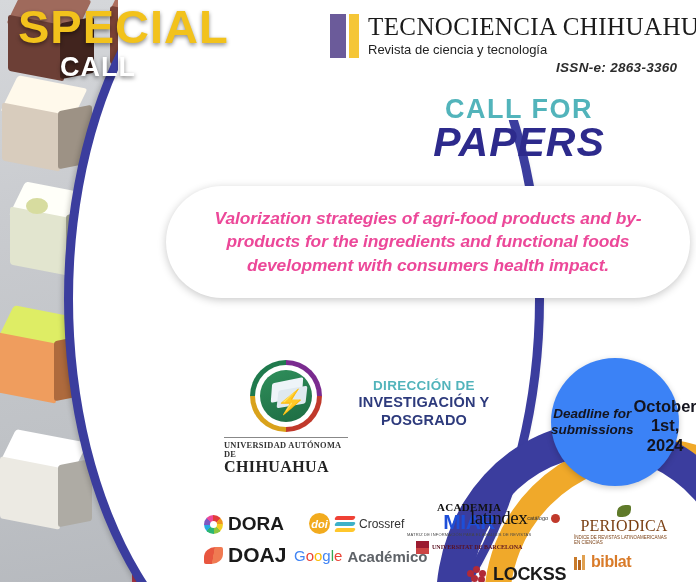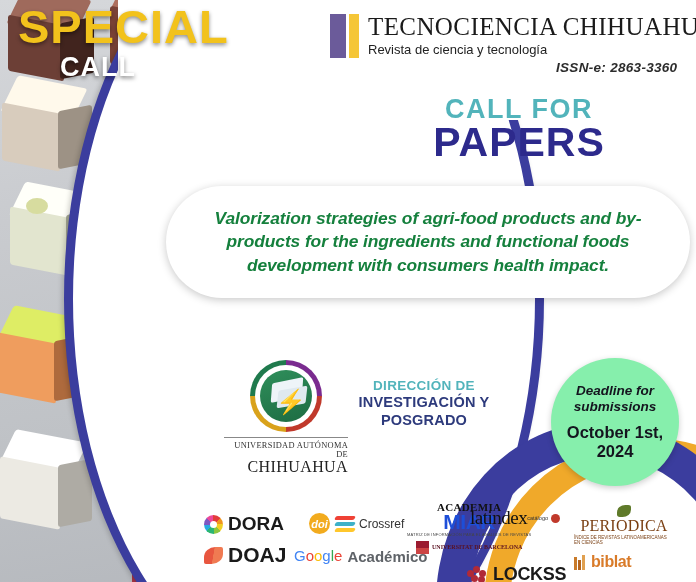--- a/index.html
+++ b/index.html
@@ -95,38 +95,38 @@
   }
 
   
   .cfp { position:absolute; left:384px; top:96px; z-index:14; text-align:center; width:270px; }
   .cfp-1 {
     font-size:27px; font-weight:bold; color:#52b4bb; letter-spacing:1.5px;
     line-height:1;
   }
   .cfp-2 {
     font-size:41px; font-weight:bold; color:#2d2a8c; letter-spacing:1px;
-    line-height:1; margin-top:-1px;
+    line-height:1; margin-top:-1px;font-style:italic;
   }
 
   
   .title-pill {
     position:absolute; left:166px; top:186px; width:524px; height:112px;
     background:#ffffff; border-radius:56px; z-index:16;
     box-shadow:0 2px 9px rgba(0,0,0,.22);
     display:flex; align-items:center; justify-content:center;
     padding:0 26px;
   }
   .title-text {
-    font-size:17.4px; font-weight:bold; font-style:italic; color:#15803d;
+    font-size:17.4px; font-weight:bold; font-style:italic; color:#ec4899;
     line-height:1.33; text-align:center; letter-spacing:-.1px;
   }
 
   
-  .uach { position:absolute; left:224px; top:360px; z-index:14; text-align:right; width:124px; }
+  .uach { position:absolute; left:224px; top:360px; z-index:14; text-align:left; width:124px;font-weight:bold; }
   .crest { position:relative; width:72px; height:72px; margin:0 auto; }
   .crest-ring {
     position:absolute; inset:0; border-radius:50%;
     background:conic-gradient(#7a2b8f 0deg 90deg, #c0392b 90deg 180deg, #d9a21b 180deg 270deg, #1f7a4d 270deg 360deg);
   }
   .crest-ring2 { position:absolute; inset:5px; border-radius:50%; background:#fff; }
   .crest-inner {
     position:absolute; inset:10px; border-radius:50%;
     background:linear-gradient(160deg,#2f8f5b 0%, #1d6b42 100%);
     overflow:hidden;
@@ -156,22 +156,22 @@
   }
 
   
   .dip { position:absolute; left:344px; top:378px; z-index:14; text-align:center; width:160px; }
   .dip-1 { font-size:13.5px; font-weight:bold; color:#52b4bb; letter-spacing:.3px; line-height:1.22; }
   .dip-2 { font-size:14.5px; font-weight:bold; color:#2d3a7c; letter-spacing:.2px; line-height:1.22; }
 
   
   .deadline {
     position:absolute; left:551px; top:358px; width:128px; height:128px;
-    border-radius:50%; background:#86efac; z-index:18;
-    display:flex; flex-direction:column; align-items:center; justify-content:center;
+    border-radius:50%; background:#3b82f6; z-index:18;
+    display:flex; flex-direction:row; align-items:center; justify-content:space-between;
     box-shadow:0 2px 6px rgba(0,0,0,.2);
   }
   .dl-1 {
     font-size:13.5px; font-weight:bold; font-style:italic; color:#14141e;
     text-align:center; line-height:1.2;
   }
   .dl-2 {
     font-size:16.5px; font-weight:bold; color:#14141e;
     text-align:center; line-height:1.16; margin-top:8px;
   }

